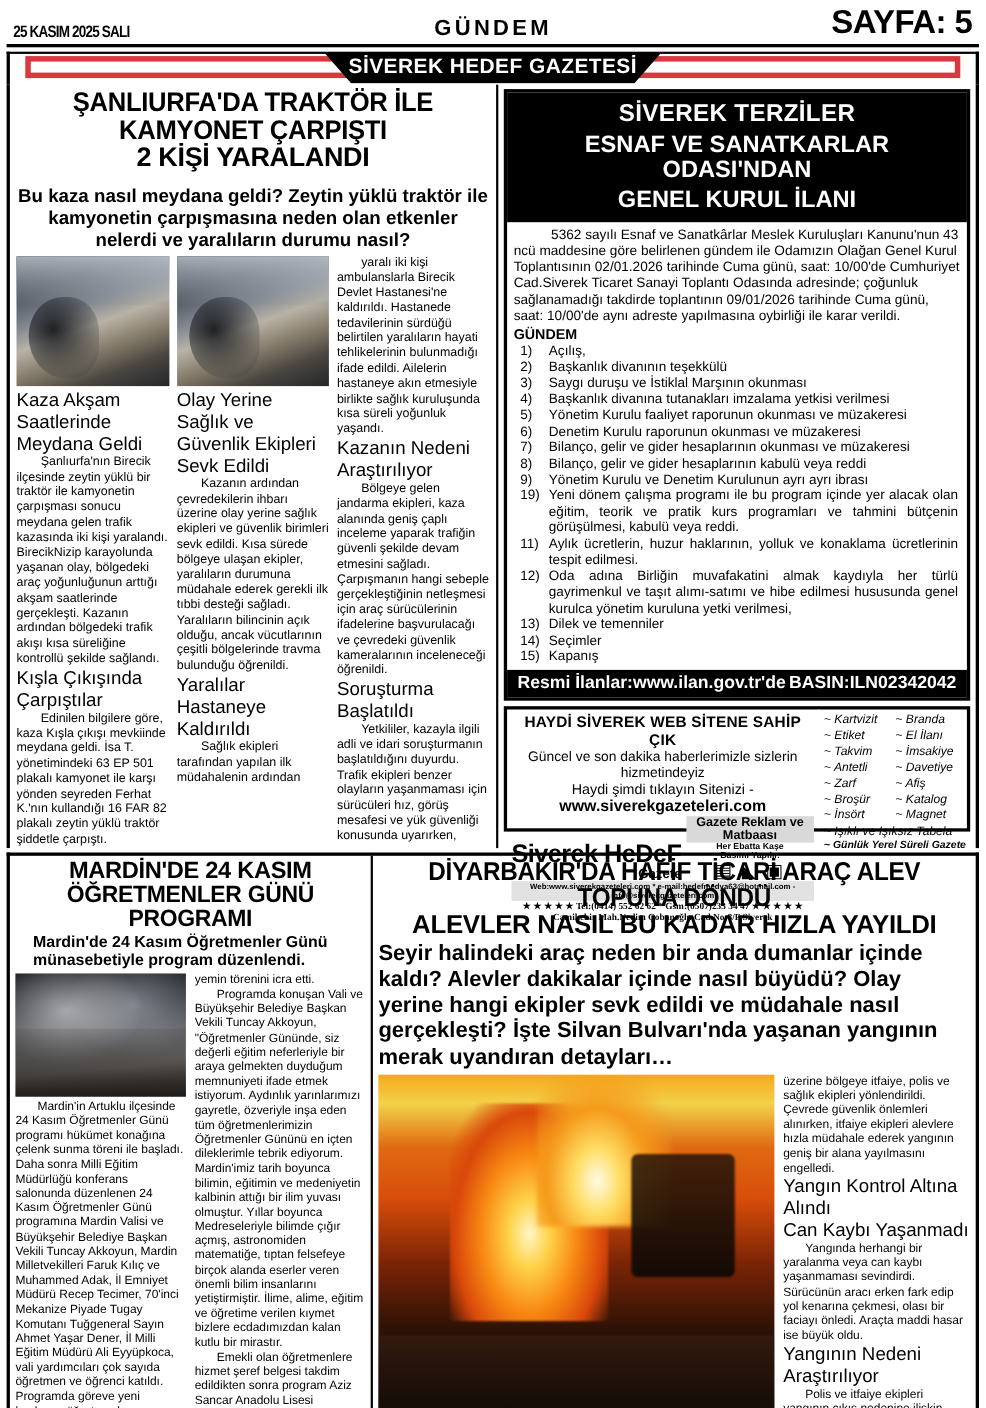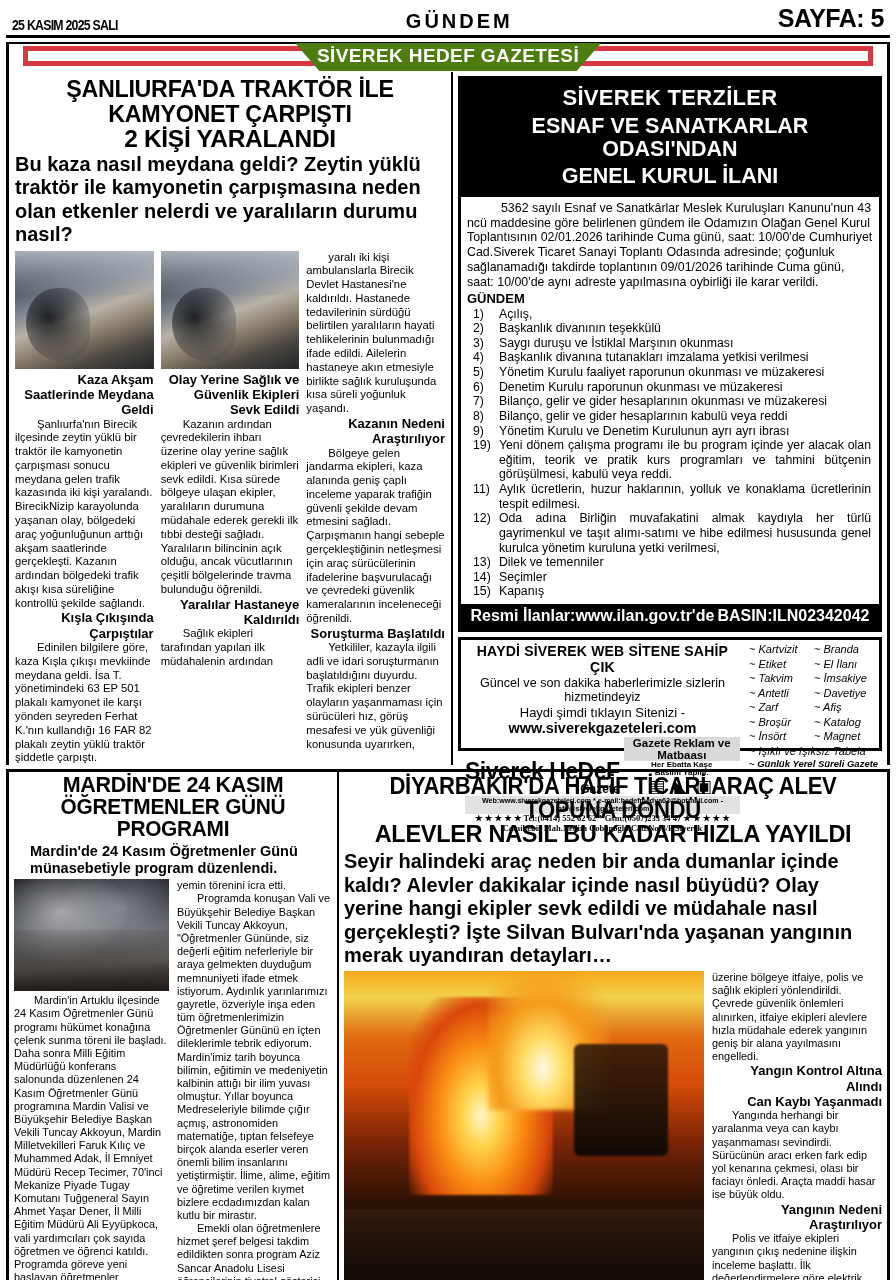--- a/index.html
+++ b/index.html
@@ -42,21 +42,21 @@
   }
   .mast-section {
     font-weight: bold;
     font-size: 20px;
     letter-spacing: 3px;
     text-align: center;
     flex: 1;
   }
   .mast-page {
     font-weight: bold;
-    font-size: 25px;
+    font-size: 30px;
     letter-spacing: -0.5px;
     white-space: nowrap;
   }
 
   
   .banner-wrap {
     position: relative;
     height: 30px;
     margin-top: 4px;
     border-left: 3px solid #000;
@@ -70,21 +70,21 @@
     height: 20px;
     border: 5px solid #d8383f;
     box-sizing: border-box;
     background: #fff;
   }
   .banner-center {
     position: absolute;
     left: 50%;
     transform: translateX(-50%);
     top: -1px;
-    background: #4d7c0f;
+    background: #000000;
     color: #fff;
     font-weight: bold;
     font-size: 19px;
     letter-spacing: 0.4px;
     padding: 2px 22px 4px 22px;
     white-space: nowrap;
     clip-path: polygon(6% 0, 94% 0, 100% 0, 92% 100%, 8% 100%, 0 0);
   }
 
   
@@ -109,45 +109,45 @@
   
   .hl {
     font-weight: bold;
     text-align: center;
     line-height: 1.02;
     letter-spacing: -0.3px;
   }
   .hl-l1 { font-size: 24.5px; transform: scaleX(0.95); }
   .hl-l2 { font-size: 24.5px; }
   .deck {
-    font-size: 20px;
+    font-size: 17px;
     font-weight: bold;
     line-height: 1.17;
-    margin-top: 2px;
+    margin-top: 13px;
+    text-align: center;
   }
 
   
   .body3 {
     display: flex;
     gap: 7px;
     margin-top: 4px;
   }
   .bcol { flex: 1; }
   .btxt {
     font-size: 11.3px;
     line-height: 1.22;
     text-align: left;
   }
   .btxt p { margin: 0; text-indent: 22px; }
   .sub {
-    font-size: 13px;
-    font-weight: bold;
+    font-size: 17px;
+    font-weight: normal;
     line-height: 1.18;
     margin: 0;
-    text-align: right;
   }
   .photo {
     width: 100%;
     height: 118px;
     background:
       linear-gradient(160deg, #2a3138 0%, #4d5560 22%, #7c838c 38%, #b8b2a7 52%, #8a7f6e 66%, #4a4640 82%, #23262b 100%);
     position: relative;
     overflow: hidden;
     margin-bottom: 3px;
   }

